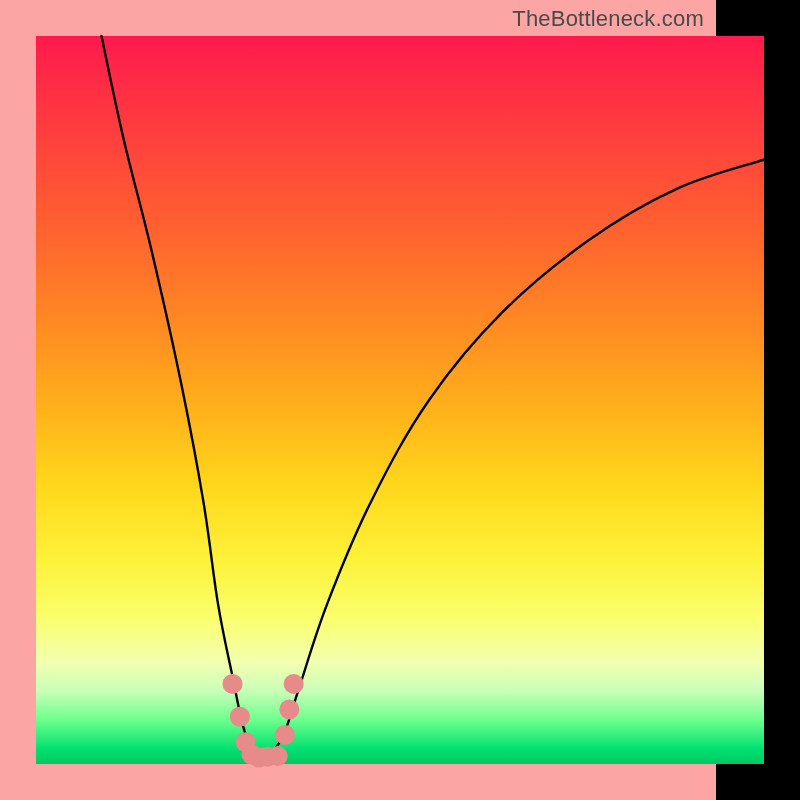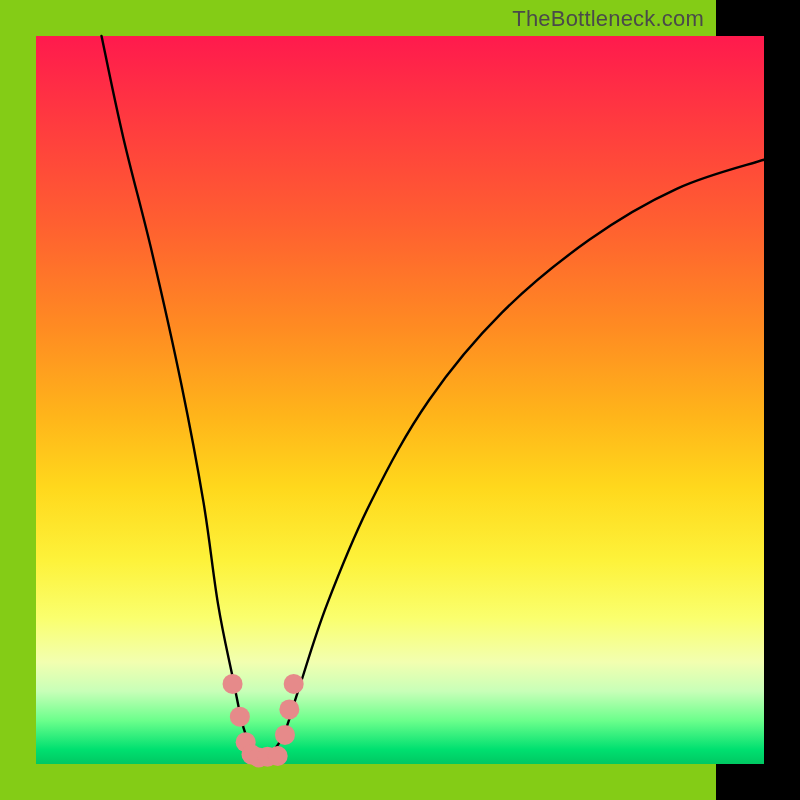--- a/index.html
+++ b/index.html
@@ -9,21 +9,21 @@
     height: 800px;
     background: #000;
     overflow: hidden;
   }
   .frame {
     position: absolute;
     left: 0;
     top: 0;
     width: 716px;
     height: 800px;
-    background: #84cc16;
+    background: #fca5a5;
   }
   .plot {
     position: absolute;
     left: 36px;
     top: 36px;
     width: 728px;
     height: 728px;
     background: linear-gradient(
       to bottom,
       #ff1a4d 0%,

